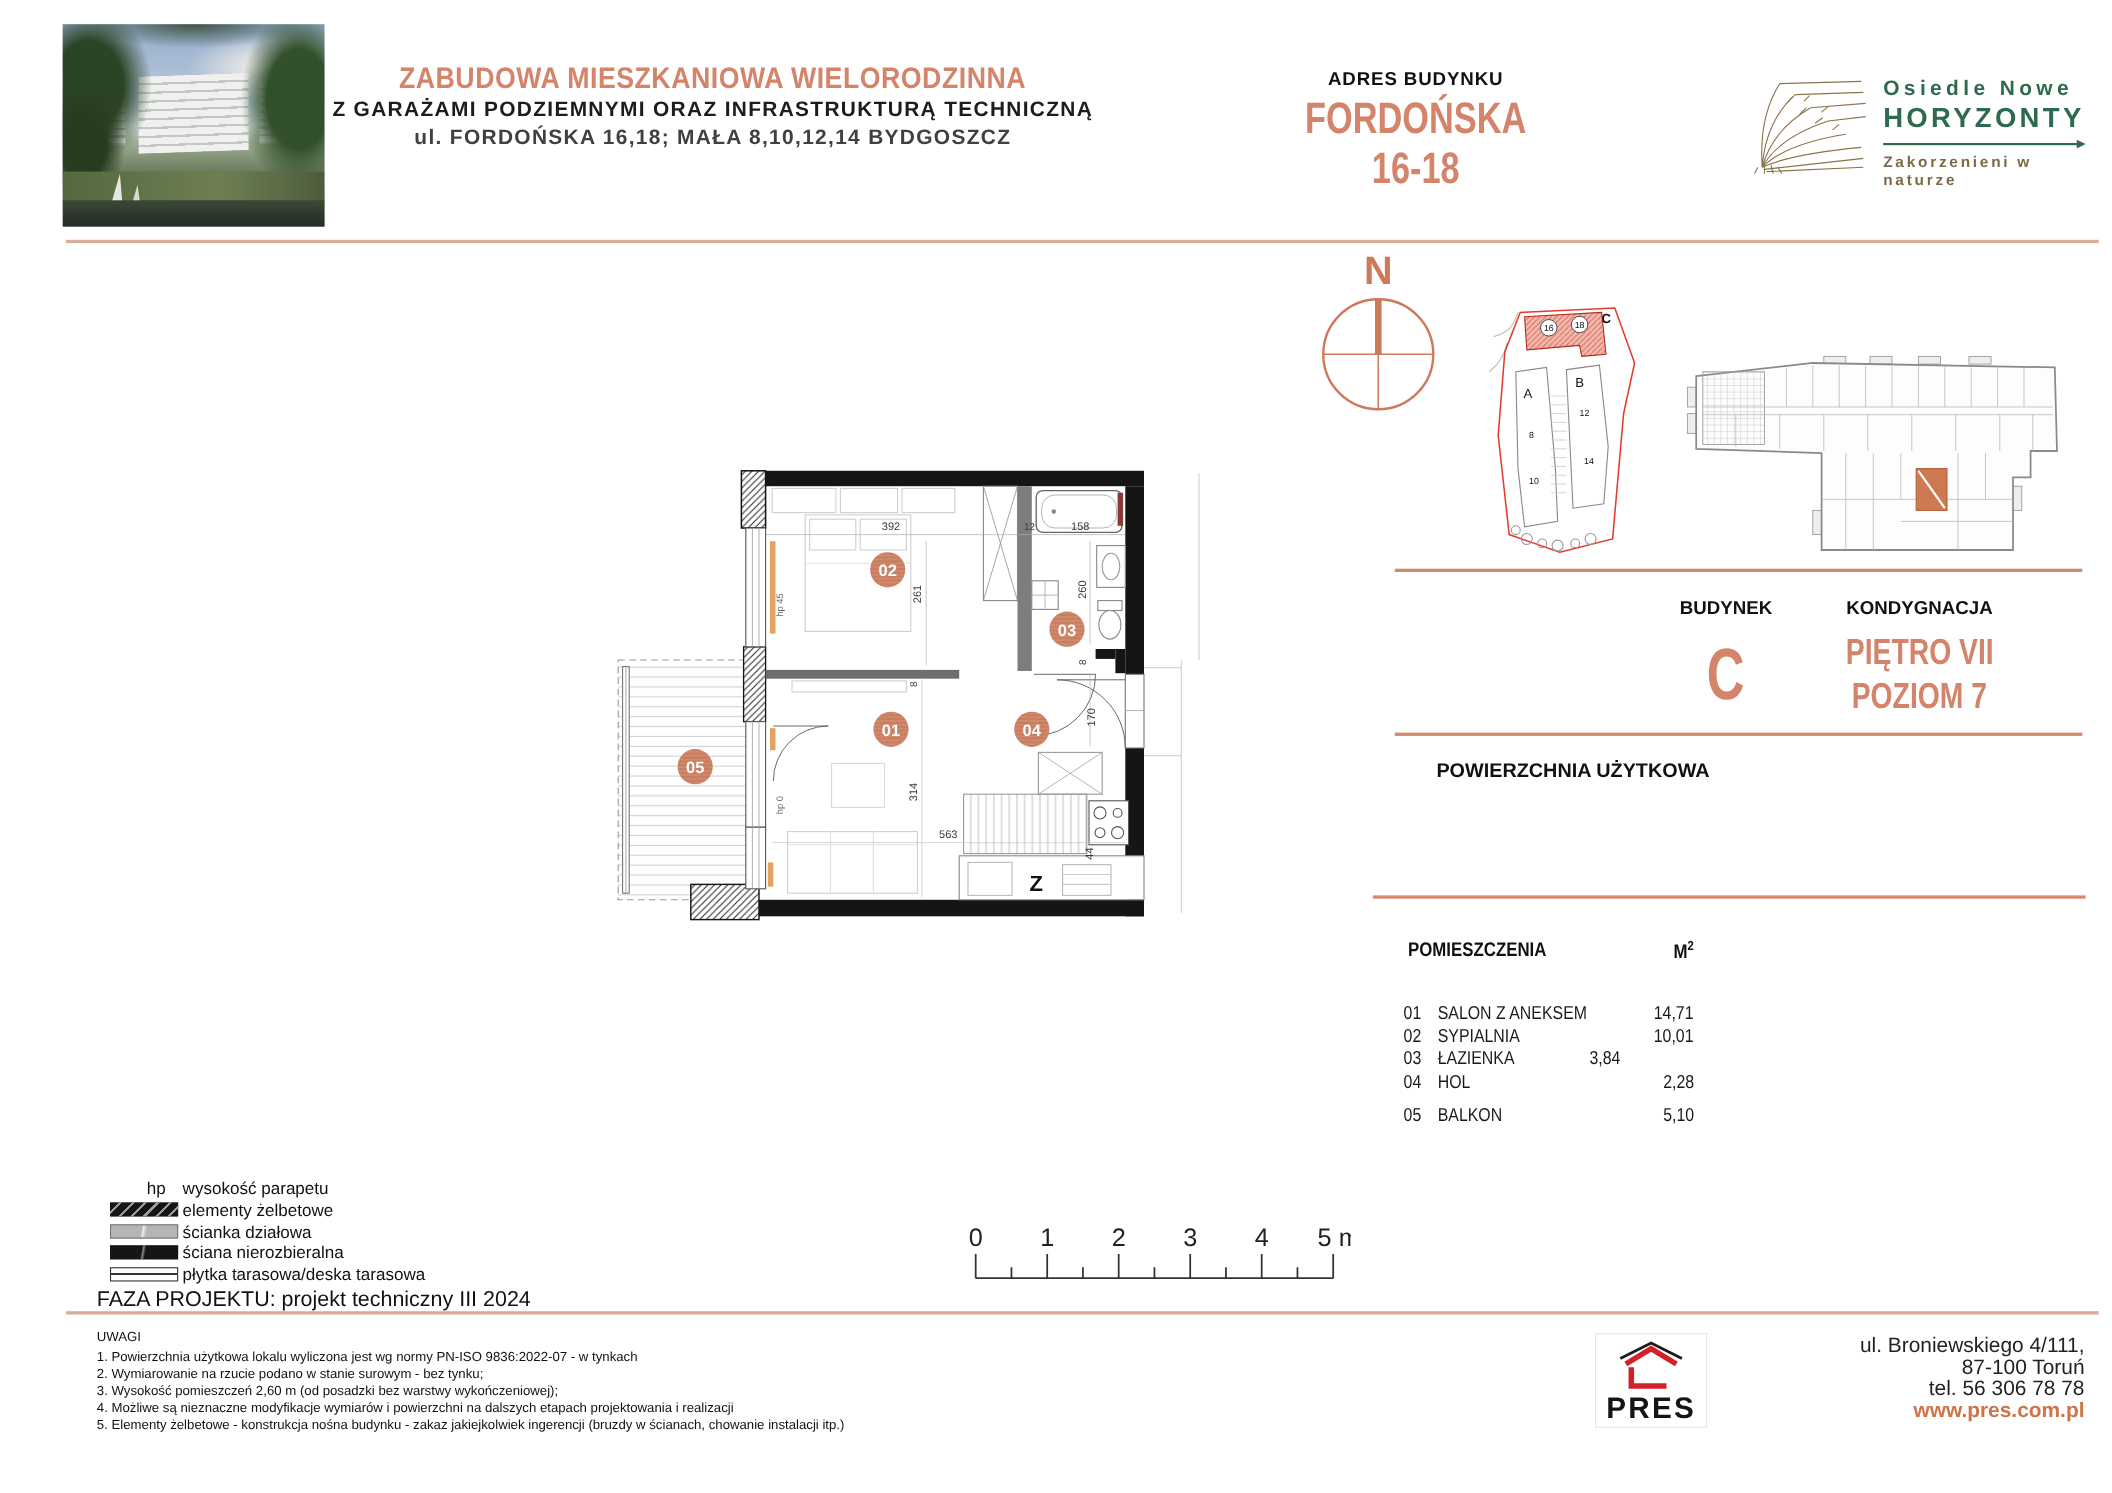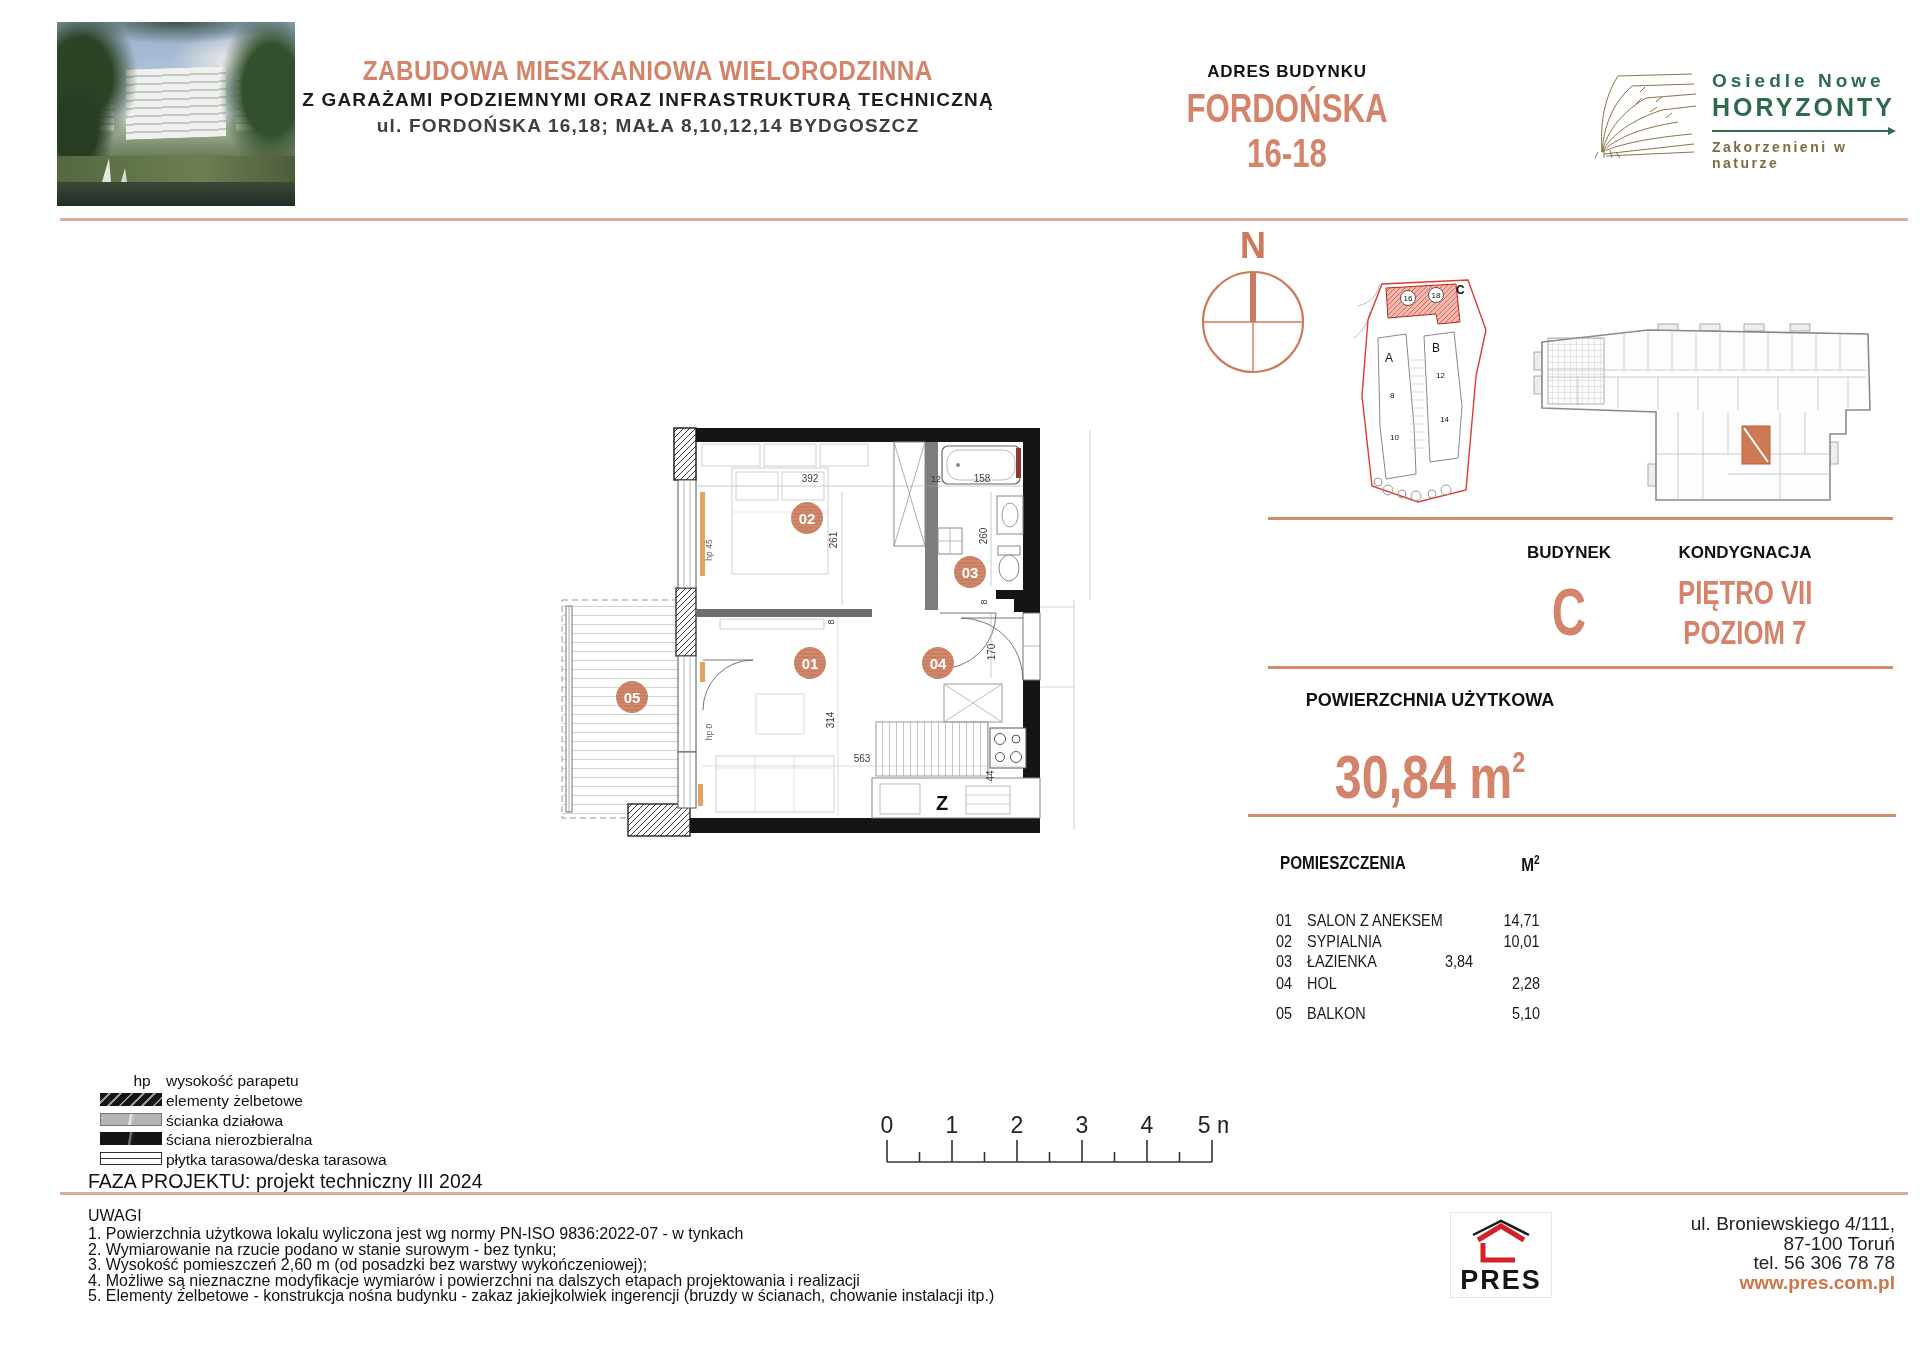--- a/index.html
+++ b/index.html
@@ -54,21 +54,21 @@
   .rh{font-size:18px;font-weight:700;color:#111}
   .rr{font-size:17px;color:#1a1a1a}
   
   .leg{font-size:15.5px;color:#111}
   .sw{position:absolute;width:62px;height:13px}
   .sw-concrete{background:#151515 repeating-linear-gradient(135deg,rgba(0,0,0,0) 0 6px,#9a9a9a 6px 8px)}
   .sw-grey{background:#b5b5b5;border:1px solid #777;background-image:linear-gradient(100deg,transparent 46%,#eee 48%,transparent 54%)}
   .sw-black{background:#151515;background-image:linear-gradient(100deg,transparent 46%,#888 48%,transparent 52%)}
   .sw-white{background:#fff;border:1.5px solid #333;background-image:linear-gradient(180deg,transparent 42%,#333 42% 56%,transparent 56%)}
   .faza{font-size:19.5px;color:#111}
-  .uw{font-size:16px;line-height:15.5px;color:#111}
+  .uw{font-size:12px;line-height:15.5px;color:#111}
   
   .presbox{left:1450px;top:1212px;width:102px;height:86px;background:#fff;border:1px solid #e6e6e6}
   .prestxt{font-size:27px;font-weight:700;letter-spacing:2px;color:#151515}
   .addr{font-size:19px;line-height:19.5px;color:#222;text-align:right}
   .addr .web{color:#cf7348;font-weight:700;cursor:pointer}
 </style>
 </head>
 <body>
 
 <div id="page">
@@ -200,23 +200,20 @@
   <div class="abs ctr" style="left:1640px;top:543px;width:210px">
     <div class="ilbl">KONDYGNACJA</div>
     <div class="ival2" style="margin-top:10px"><span class="cx78">PIĘTRO VII</span></div>
     <div class="ival2"><span class="cx78">POZIOM 7</span></div>
   </div>
 
   <div class="hline" style="left:1268px;top:666px;width:625px"></div>
 
   <div class="abs ctr" style="left:1230px;top:690px;width:400px">
     <div class="area-lbl">POWIERZCHNIA UŻYTKOWA</div>
-    <div class="area-val" style="margin-top:22px">
-      <span class="cx78"><span>30,84 m</span><sup>2</sup></span>
-    </div>
   </div>
 
   <div class="hline" style="left:1248px;top:814px;width:648px"></div>
 
   <div class="abs rh" style="left:1280px;top:853px"><span class="cx85 oxl">POMIESZCZENIA</span></div>
   <div class="abs rh ctr" style="left:1480px;top:853px;width:60px;text-align:right"><span class="cx85 oxr"><span>M</span><sup style="font-size:12px">2</sup></span></div>
 
   <div class="abs rr" style="left:1276px;top:911px"><span class="cx85 oxl">01</span></div>
   <div class="abs rr" style="left:1307px;top:911px"><span class="cx85 oxl">SALON Z ANEKSEM</span></div>
   <div class="abs rr" style="left:1440px;top:911px;width:100px;text-align:right"><span class="cx85 oxr">14,71</span></div>

